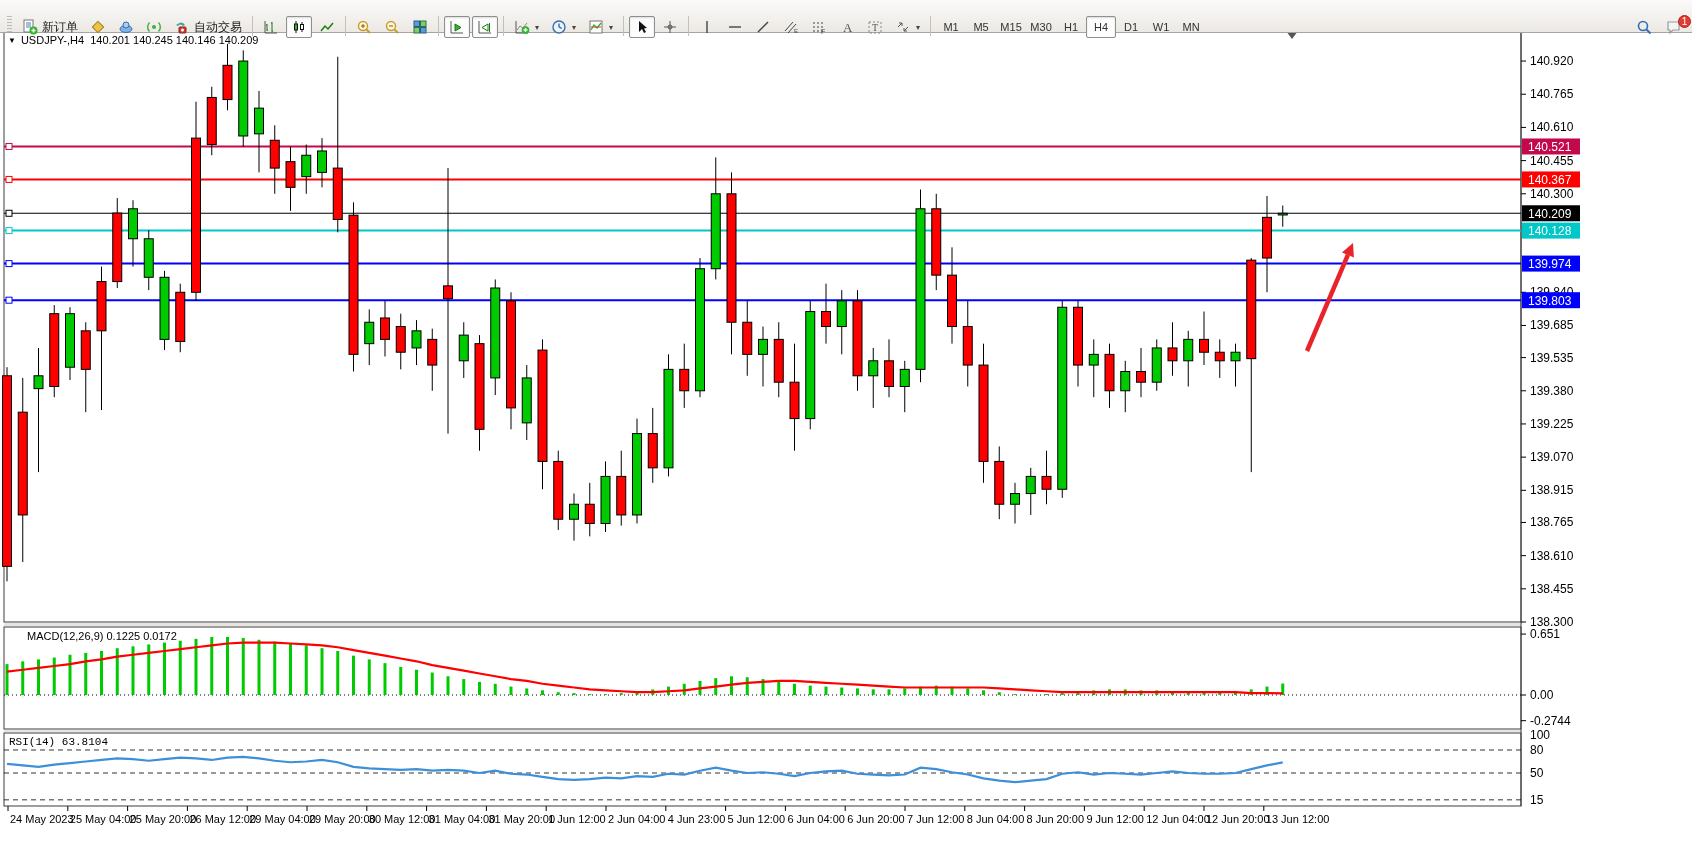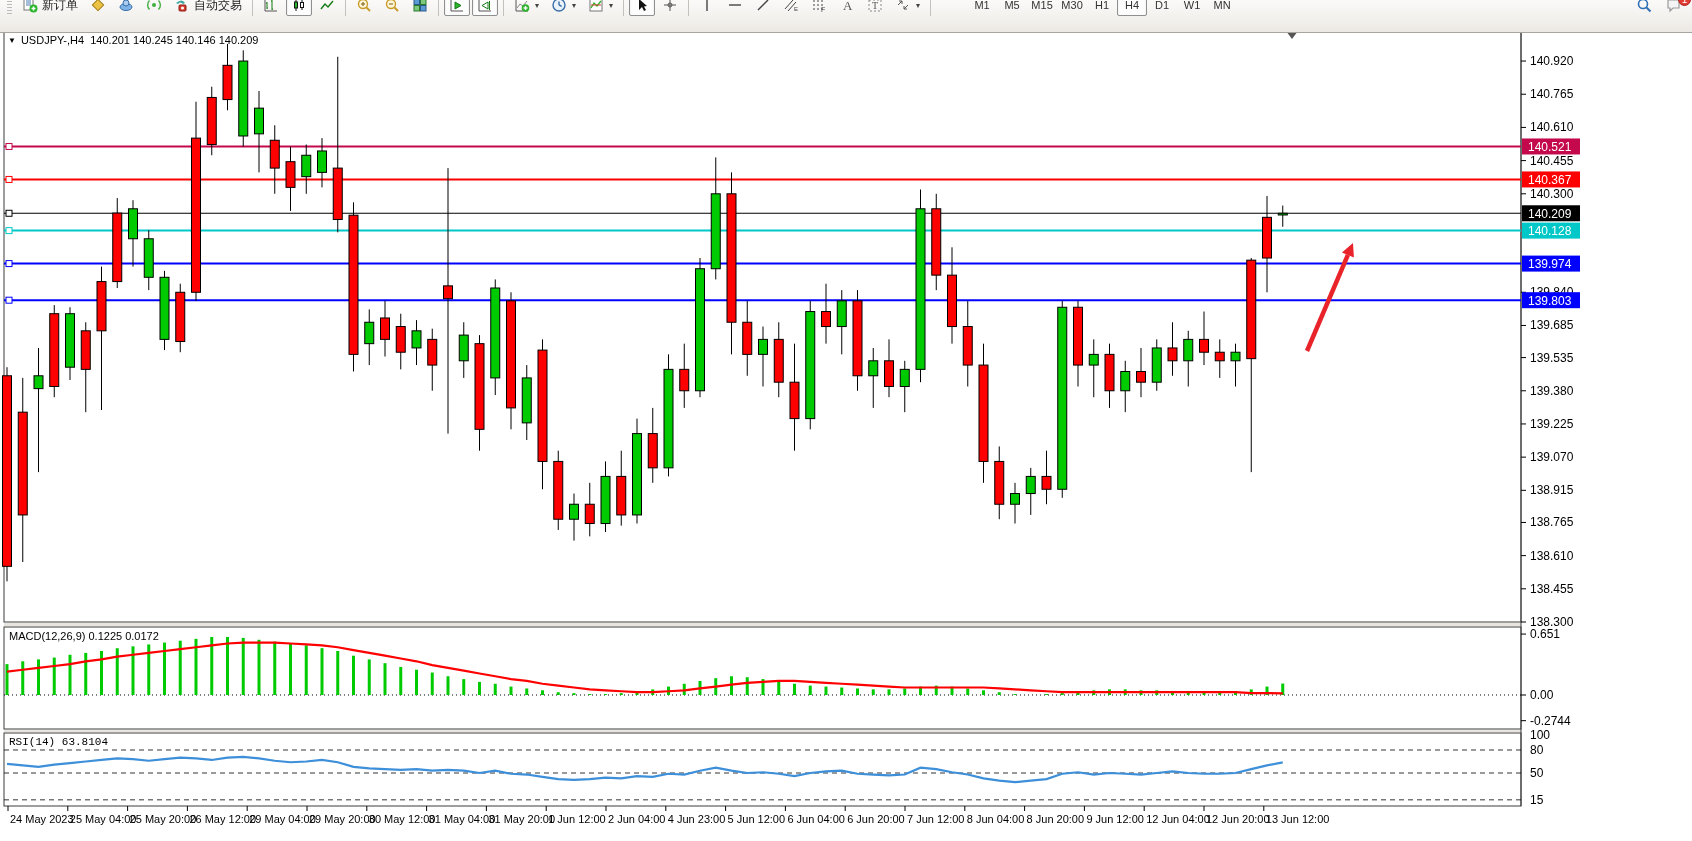--- a/index.html
+++ b/index.html
@@ -1,21 +1,21 @@
 <!DOCTYPE html>
 <html><head>
 <meta charset="utf-8">
 <style>
   * { box-sizing: border-box; margin: 0; padding: 0; }
   html,body { width:1692px; height:841px; overflow:hidden;
     font-family:"Liberation Sans", sans-serif; background:#ffffff; }
   
   #toolbar { position:absolute; left:0; top:0; width:1692px; height:14px;
     background:linear-gradient(#fbfaf9,#ece9e4); border-bottom:1px solid #a8a5a0;
-    display:flex; align-items:flex-end; padding:16px 4px; gap:2px; z-index:5; }
+    display:flex; align-items:flex-start; padding:16px 4px; gap:2px; z-index:5; }
   .grip { width:5px; height:18px; margin:0 3px;
     background:repeating-linear-gradient(#bbb 0 1px, transparent 1px 3px); }
   .sep { width:1px; height:20px; background:#c4c1bc; margin:0 3px; }
   .tbtn { display:inline-flex; align-items:center; gap:4px; height:22px;
     padding:0 4px; border:1px solid transparent; border-radius:2px; cursor:default;
     font-size:12px; color:#222; white-space:nowrap; }
   .tbtn.pressed { background:#fdfdfd; border:1px solid #8f8f8f; box-shadow:inset 0 1px 2px #00000022; }
   .tbtn svg { display:block; }
   .caret { font-size:8px; color:#444; margin-left:1px; }
   .tf { width:30px; justify-content:center; font-size:11px; color:#333; }
@@ -23,21 +23,21 @@
   #chat-btn { position:relative; }
   #chat-badge { position:absolute; top:-2px; right:-4px; background:#e03c31; color:#fff;
     border-radius:8px; font-size:10px; line-height:12px; min-width:13px; height:13px;
     text-align:center; border:1px solid #b02020; }
   
   #chartwrap { position:absolute; left:0; top:28px; width:1692px; height:813px; background:#ffffff; }
   #chartsvg { position:absolute; left:0; top:0; }
   .overlay { position:absolute; font-size:11px; color:#000; z-index:3; white-space:pre; }
   #symbol-title { left:8px; top:6px; }
   #symbol-title .tri { font-size:8px; vertical-align:1px; margin-right:5px; }
-  #macd-label { left:9px; top:602px; }
+  #macd-label { left:27px; top:602px; }
   #rsi-label  { left:9px; top:708px;font-family:Liberation Mono, monospace; }
 </style>
 </head>
 <body>
 
 <div id="toolbar">
   <div class="grip"></div>
 
   <div class="tbtn">
     <svg width="16" height="16">
@@ -232,21 +232,21 @@
   </div>
   <div class="tbtn">
     <svg width="16" height="16">
         <path d="M3 8 l4 -4 M7 4 l-3 0 M7 4 l0 3" stroke="#555" fill="none"></path>
         <path d="M13 8 l-4 4 M9 12 l3 0 M9 12 l0 -3" stroke="#555" fill="none"></path>
       </svg>
     <span class="caret">▾</span>
   </div>
 
   <div class="sep"></div>
-  <div id="tf-group" style="display:flex;margin-left:31px;">
+  <div id="tf-group" style="display:flex;">
       <div class="tbtn tf">M1</div>
       <div class="tbtn tf">M5</div>
       <div class="tbtn tf">M15</div>
       <div class="tbtn tf">M30</div>
       <div class="tbtn tf">H1</div>
       <div class="tbtn tf pressed">H4</div>
       <div class="tbtn tf">D1</div>
       <div class="tbtn tf">W1</div>
       <div class="tbtn tf">MN</div>
     </div>

